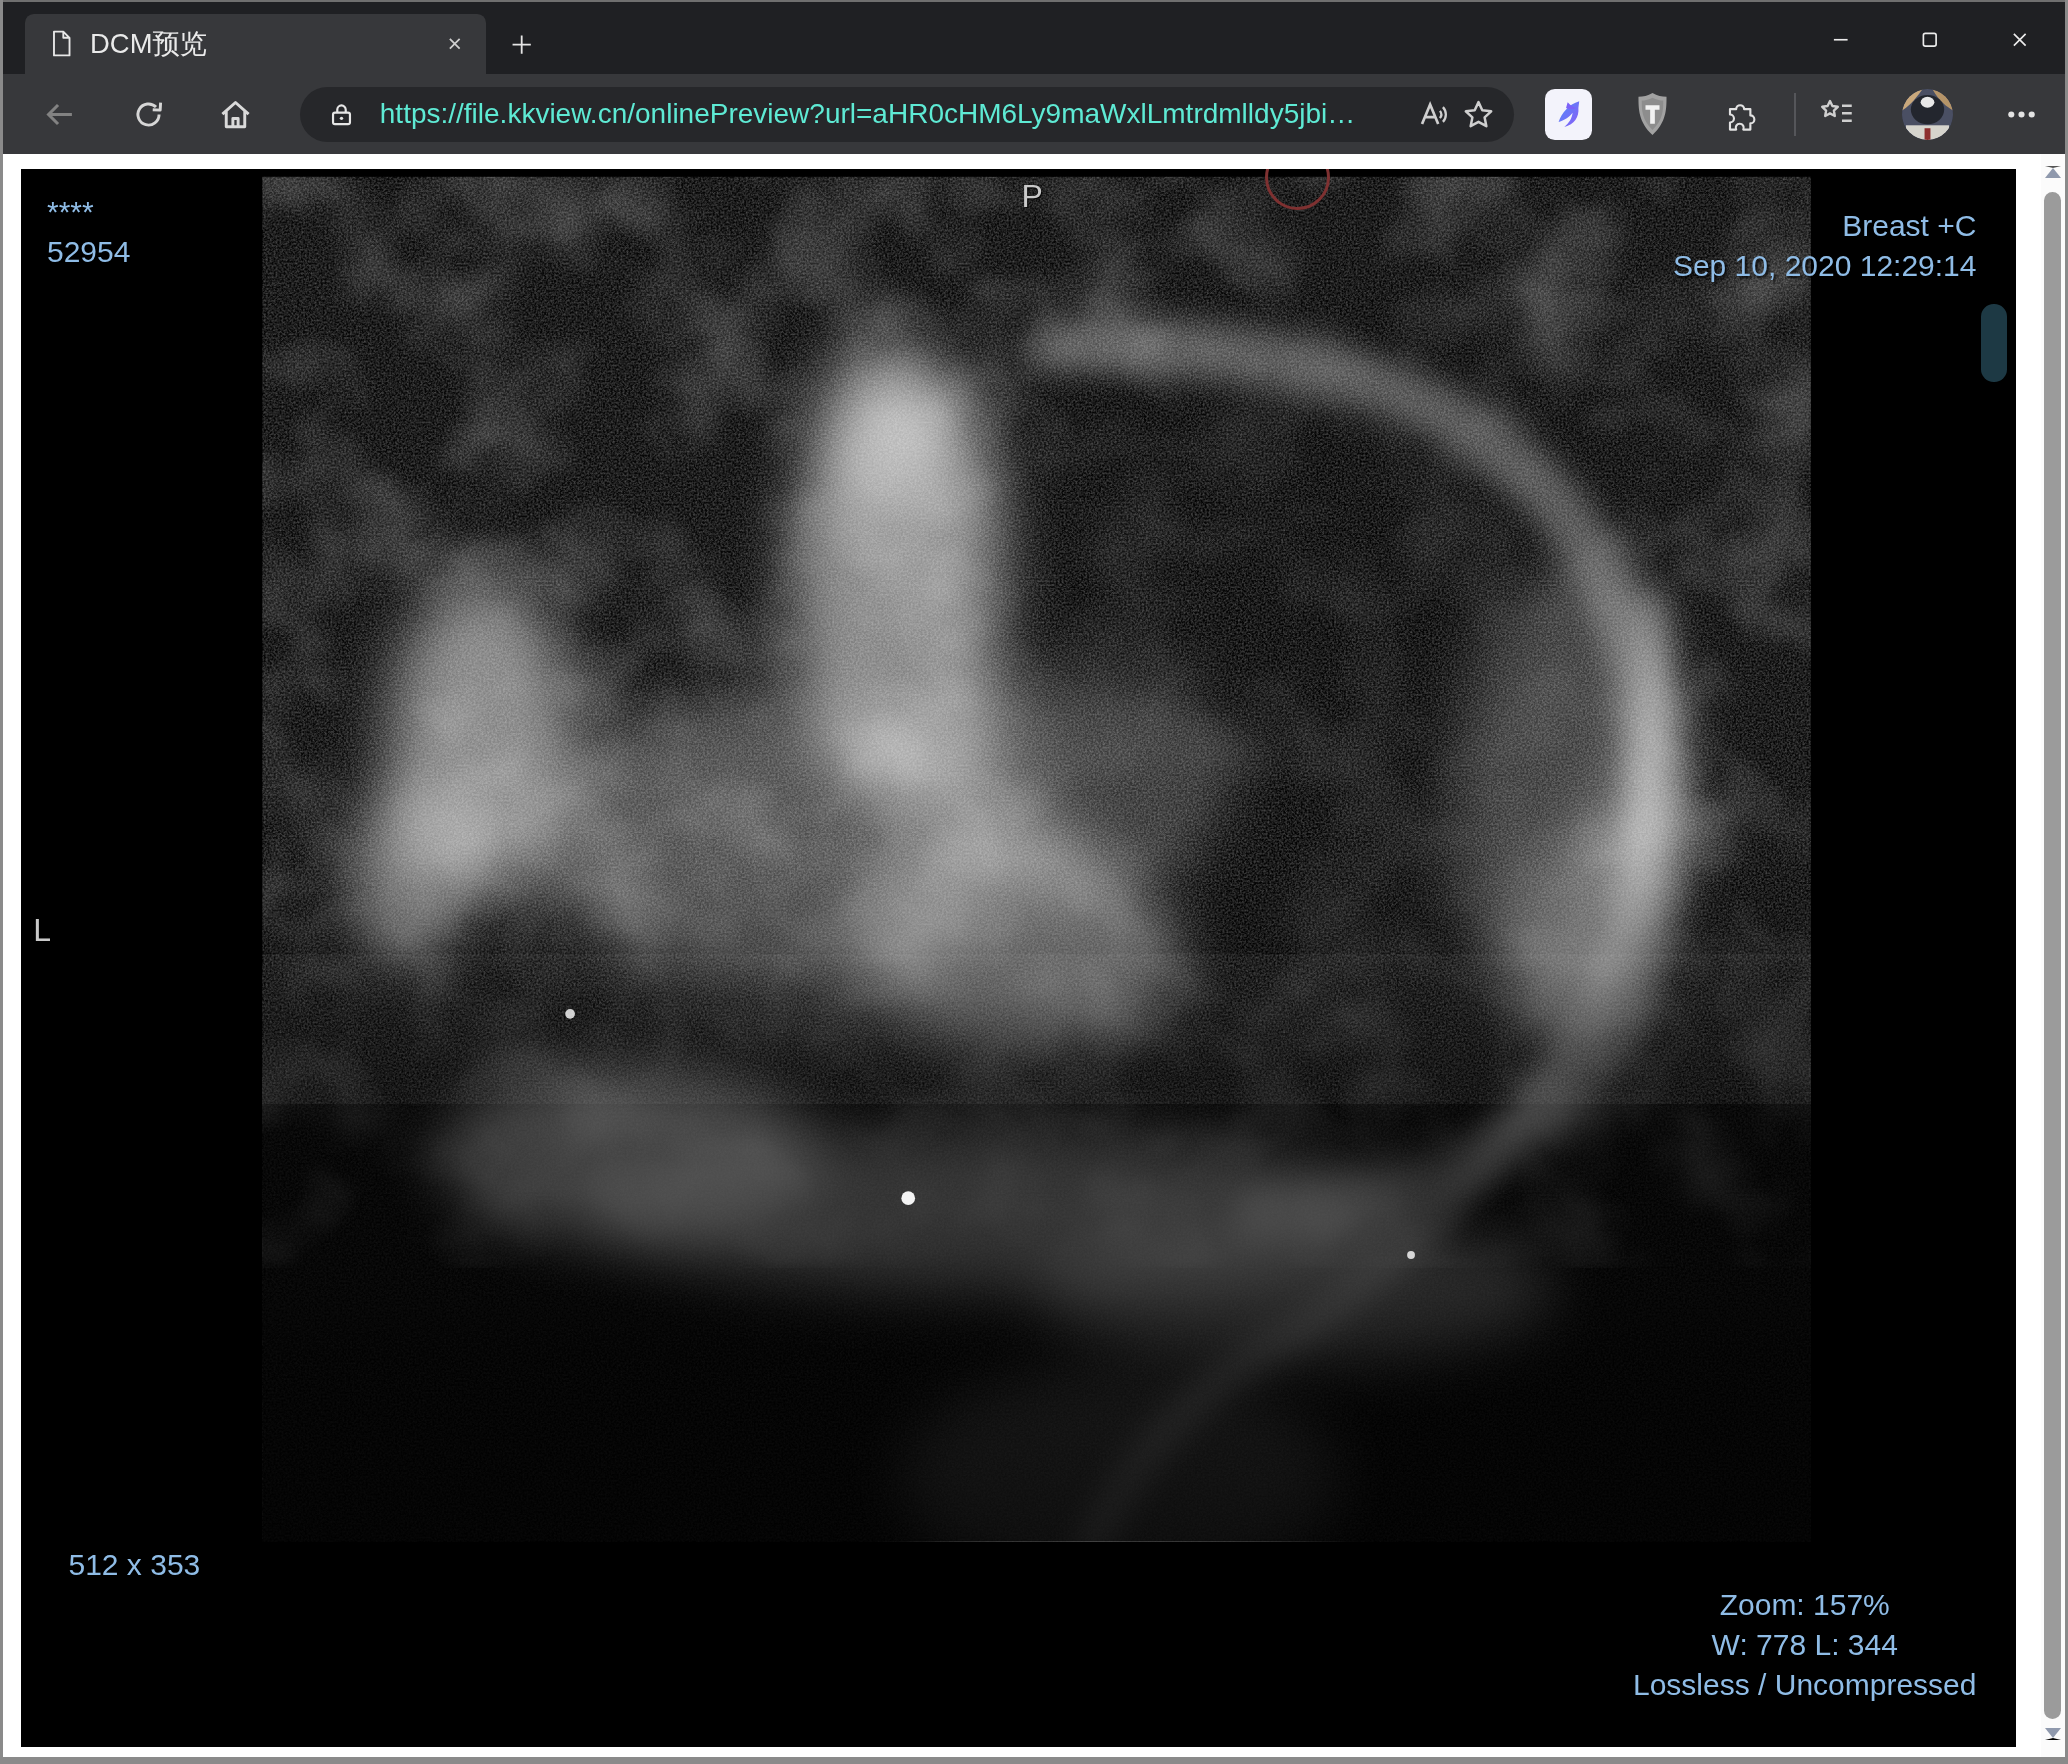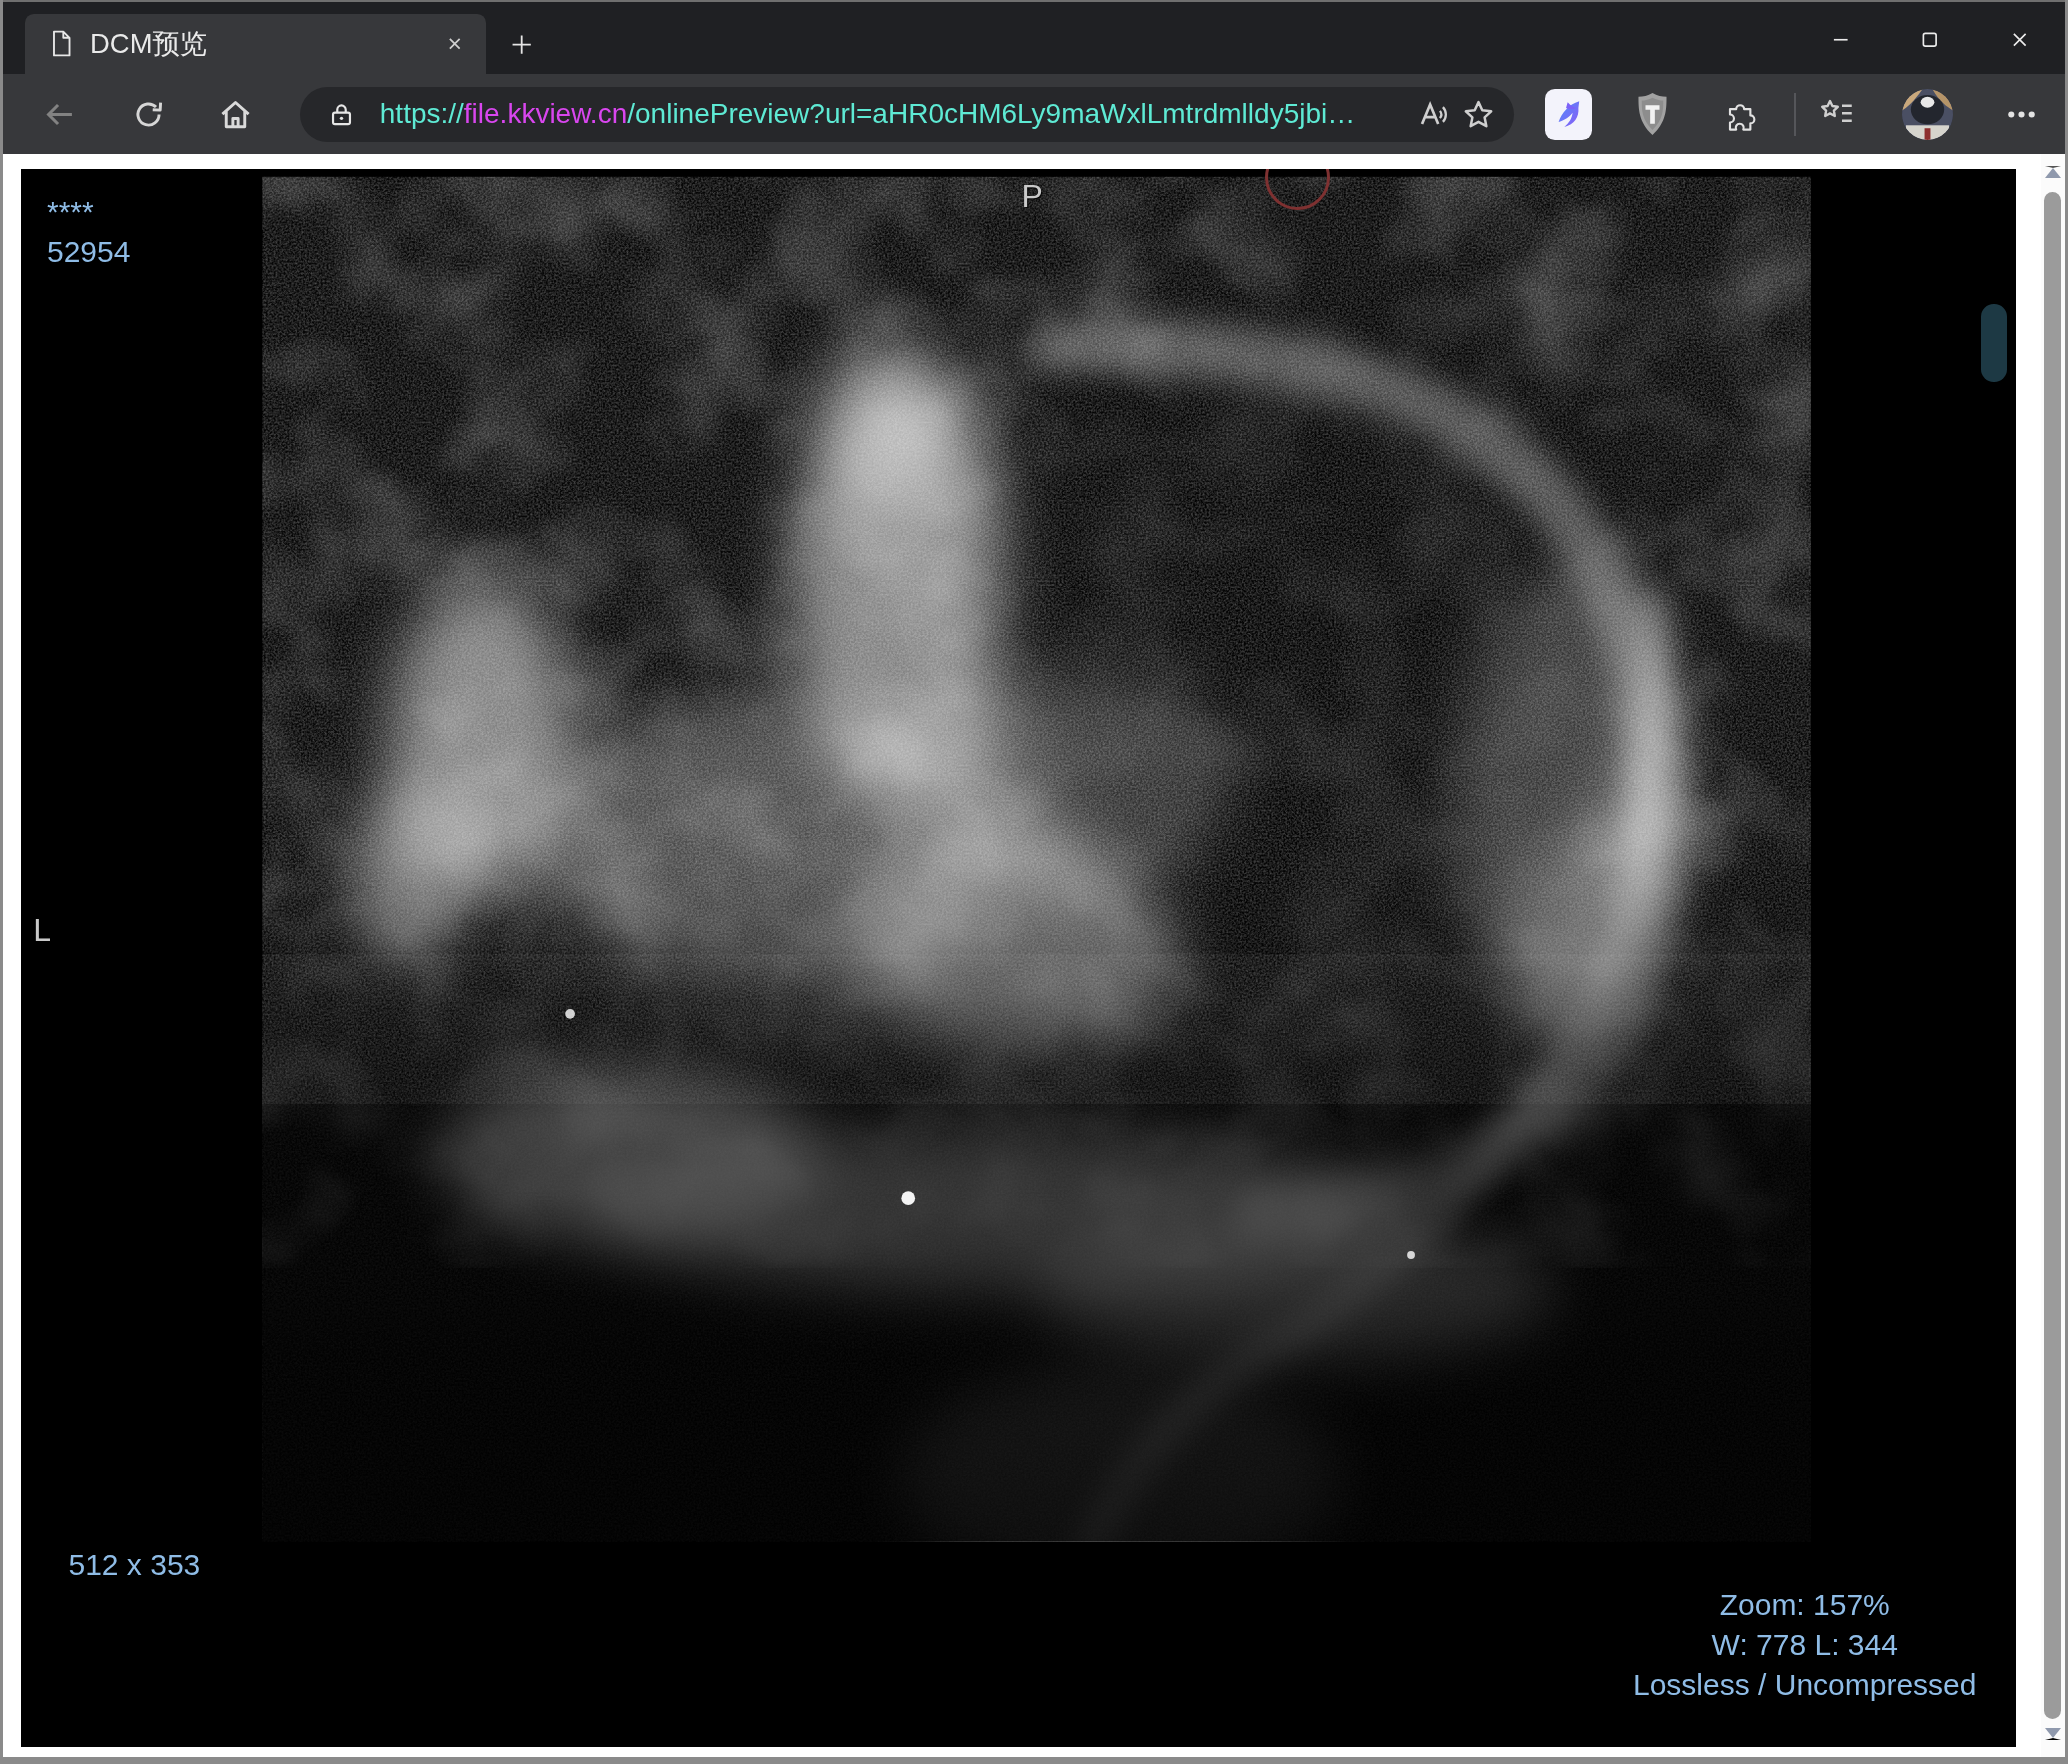--- a/index.html
+++ b/index.html
@@ -29,21 +29,21 @@
   .wctl.min{left:1813px;} .wctl.max{left:1902px;} .wctl.cls{left:1992px;}
 
   
   .toolbar{position:absolute;left:2.9px;top:74px;width:2062px;height:80px;background:#37383b;}
   .tbtn{position:absolute;top:18.6px;width:43px;height:43px;display:flex;align-items:center;justify-content:center;
         background:transparent;border:none;padding:0;}
   .addr{position:absolute;left:297px;top:12.7px;width:1214px;height:55px;background:#26272a;border-radius:27.4px;
         display:flex;align-items:center;}
   .addr-lock{margin-left:27.4px;display:flex;flex:0 0 auto;}
   .addr-text{margin-left:23.5px;font-size:28px;white-space:nowrap;overflow:hidden;flex:1;}
-  .u-dim{color:#5eead4;} .u-host{color:#d946ef;}
+  .u-dim{color:#5eead4;} .u-host{color:#5eead4;}
   .addr-btn{width:43px;height:43px;display:flex;align-items:center;justify-content:center;
             background:transparent;border:none;padding:0;flex:0 0 auto;}
   .ext-bird{position:absolute;left:1542px;top:14.7px;width:47px;height:51px;background:#f3f3fb;border:none;
             border-radius:9.8px;display:flex;align-items:center;justify-content:center;padding:0;}
   .ext-shield{position:absolute;left:1627px;top:14.7px;width:45px;height:51px;background:transparent;border:none;
               display:flex;align-items:center;justify-content:center;padding:0;}
   .tb-divider{position:absolute;left:1791px;top:18.6px;width:2px;height:43px;background:#55565a;}
   .avatar-btn{position:absolute;left:1899px;top:14.7px;width:51px;height:51px;border-radius:50%;border:none;
               padding:0;overflow:hidden;background:#3a3f52;display:flex;}
 
@@ -272,20 +272,24 @@
         </g>
       </svg>
 
       <div class="annotation-circle"></div>
       <div class="scroll-pill"></div>
 
       <div class="ov" style="left:25.5px;top:23.5px;">
         <div>****</div>
         <div>52954</div>
       </div>
+      <div class="ov ov-right" style="right:40px;top:37px;">
+        <div>Breast +C</div>
+        <div>Sep 10, 2020 12:29:14</div>
+      </div>
       <div class="orient" style="left:1000px;top:9.8px;">P</div>
       <div class="orient" style="left:11.8px;top:743px;">L</div>
       <div class="ov" style="left:47px;top:1376px;">
         <div>512 x 353</div>
       </div>
       <div class="ov ov-right" style="right:40px;top:1416px;text-align:center;">
         <div>Zoom: 157%</div>
         <div>W: 778 L: 344</div>
         <div>Lossless / Uncompressed</div>
       </div>

